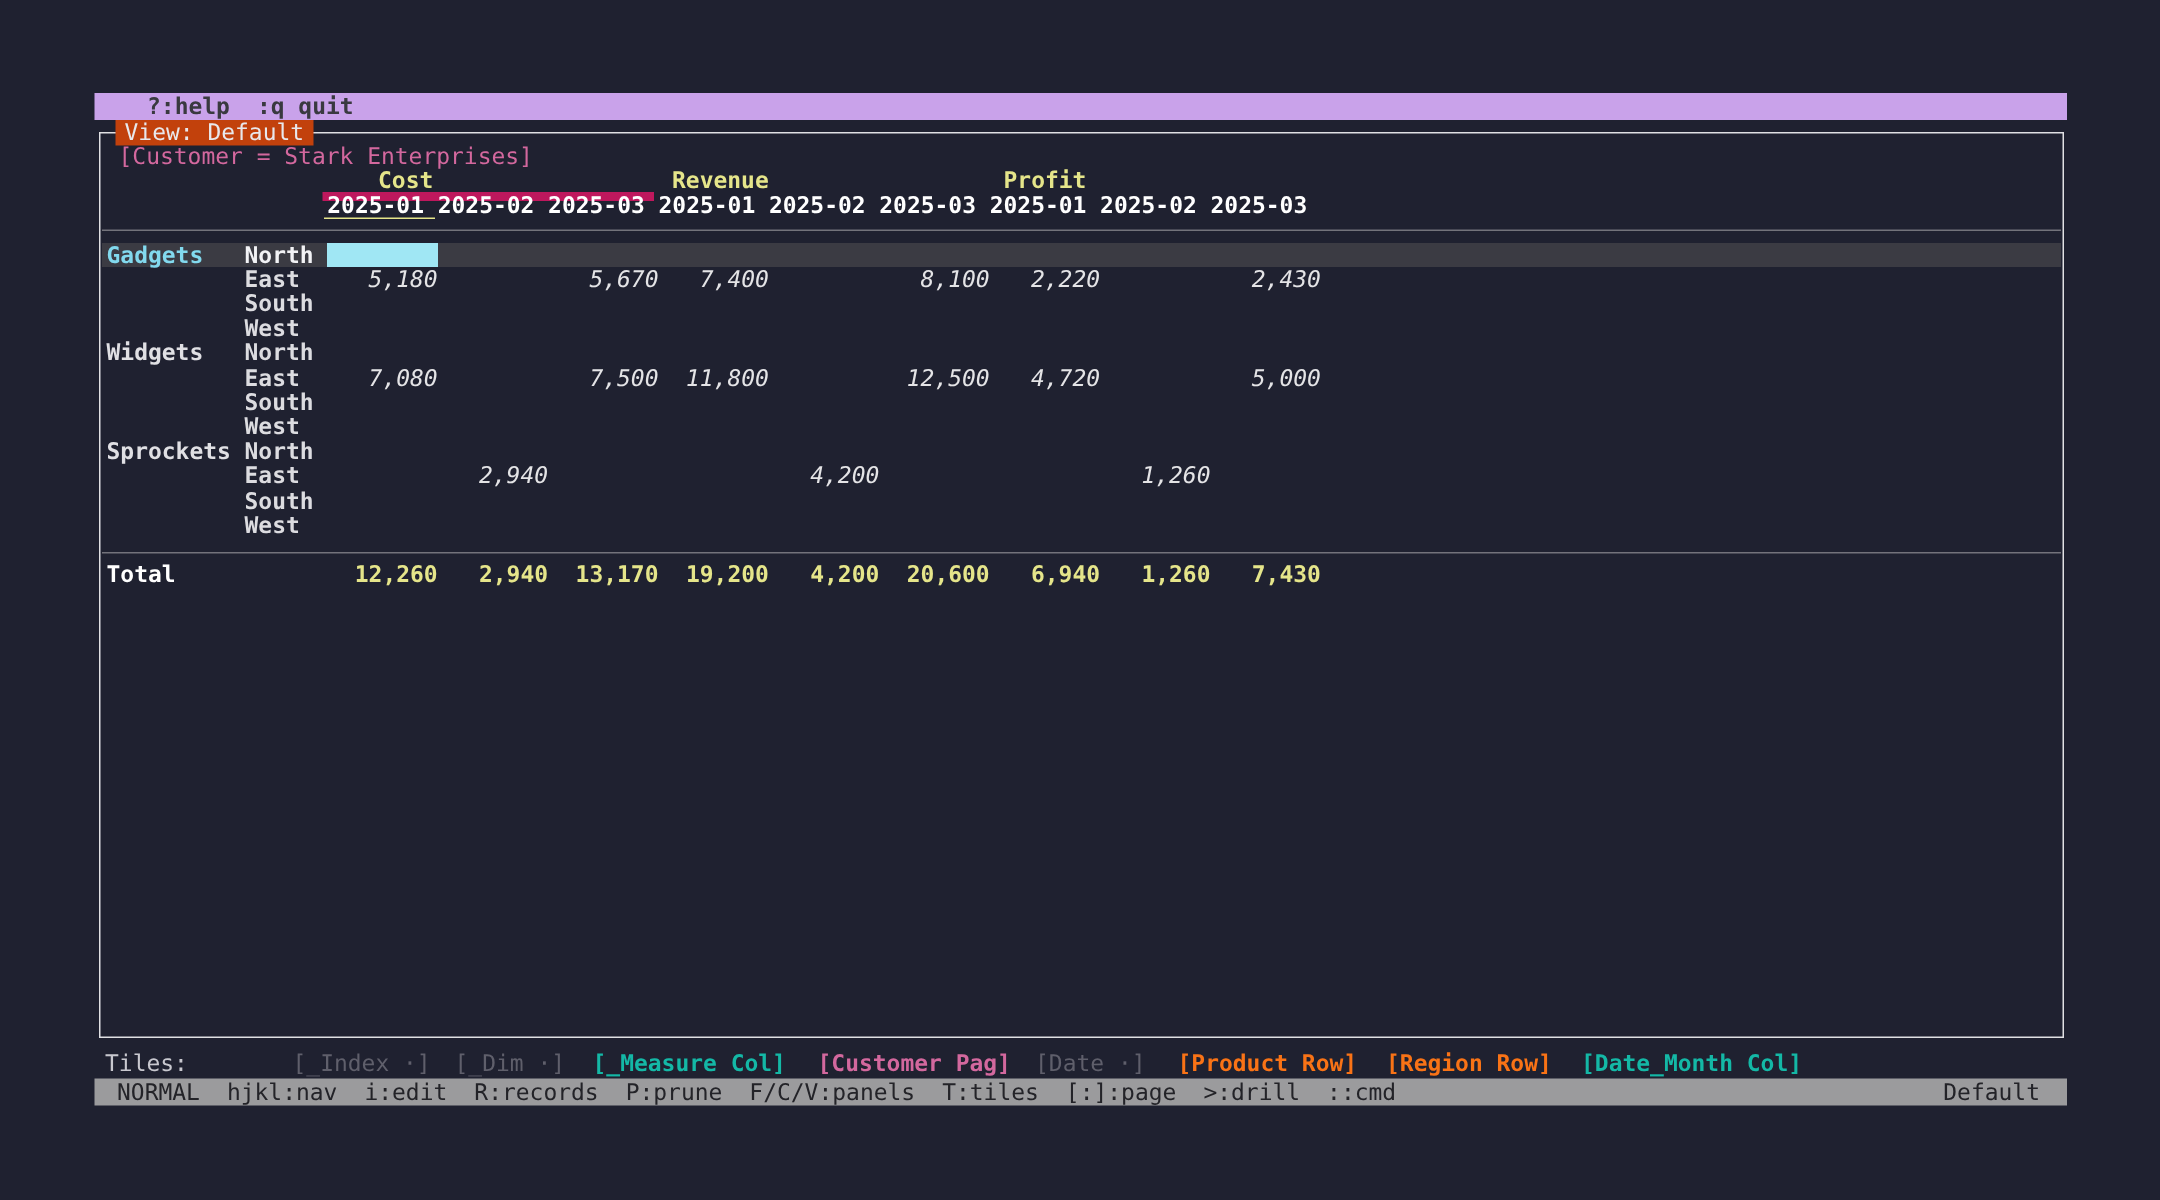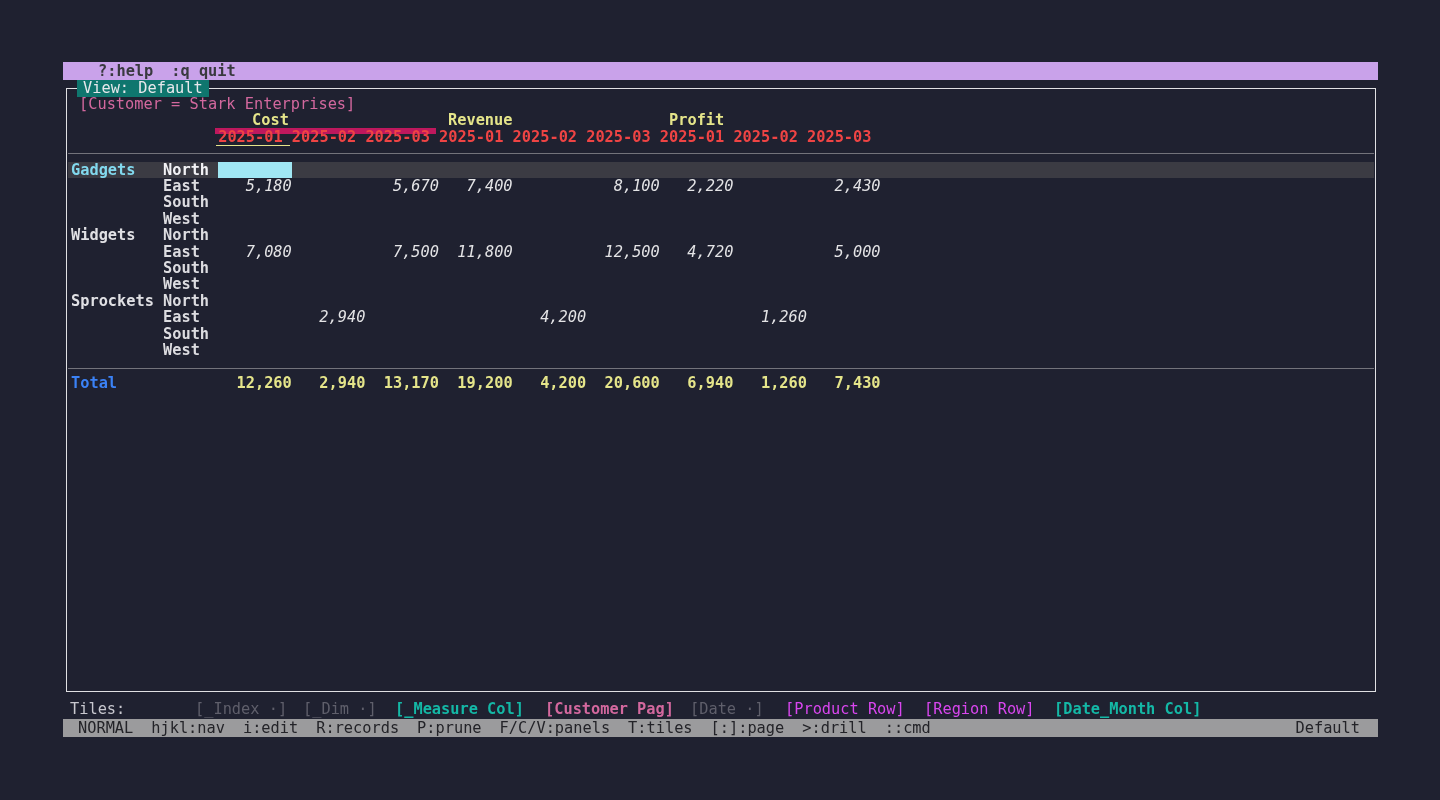--- a/index.html
+++ b/index.html
@@ -17,50 +17,50 @@
     display:flex; justify-content:space-between; padding:0 18px 0 17px;
   }
   .titlebar .dot { margin:0 18px; }
   .titlebar-right span { margin-left:18px; }
   
   .viewbox {
     position:absolute; left:66px; top:88px; width:1310px; height:604px;
     border:1px solid #e0e0e3;
   }
   .view-label {
-    position:absolute; left:10px; top:-9px; background:#0f766e;
+    position:absolute; left:10px; top:-9px; background:#c2410c;
     padding:0 6px; color:#e8e8ec; line-height:17px;
   }
   .filter-line { position:absolute; left:12px; top:7px; color:#d3689e; white-space:pre; }
   
   .grid { position:absolute; left:0; top:0; width:100%; height:100%; }
   .hline { position:absolute; left:1px; right:1px; height:1px; background:#73737b; }
   .sep1 { top:64px; } .sep2 { top:279px; }
   .grp { position:absolute; top:23px; color:#e5e58a; font-weight:700; white-space:pre; }
   .grp-cost { left:148px; width:221px; border-bottom:6px solid #be185d; padding-left:37px; }
   .grp-revenue { left:381px; } .grp-profit { left:602px; }
-  .mh { position:absolute; top:40px; color:#ef4444; font-weight:700; white-space:pre; }
+  .mh { position:absolute; top:40px; color:#ffffff; font-weight:700; white-space:pre; }
   .mh.sel { border-bottom:1px solid #e5e58a; width:74px; margin-left:-2px; padding-left:2px; }
   .row-highlight { position:absolute; left:1px; right:1px; height:16.4px; background:#3b3b43; }
   .sel-cell { position:absolute; width:73.6px; height:16.4px; background:#a0e7f4; }
   .plabel { position:absolute; left:4px; font-weight:700; color:#e0e0e4; white-space:pre; }
   .plabel.cyansel { color:#82d9ee; }
   .rlabel { position:absolute; left:96px; font-weight:700; color:#dcdce0; white-space:pre; }
   .rlabel.whitesel { color:#f2f2f5; }
   .val { position:absolute; width:73.6px; text-align:right; font-style:italic; color:#e4e4e6; white-space:pre; }
-  .tlabel { position:absolute; left:4px; font-weight:700; color:#3b82f6; }
+  .tlabel { position:absolute; left:4px; font-weight:700; color:#ffffff; }
   .tval { position:absolute; width:73.6px; text-align:right; font-weight:700; color:#e5e58a; white-space:pre; }
   
   .tiles-row { position:absolute; left:0; top:701px; width:1440px; height:18px; line-height:17px; }
   .tiles-label { position:absolute; left:70px; color:#c8c8cf; }
   .tile { position:absolute; white-space:pre;margin-left:40px; }
   .tile.dim { color:#5f5f6b; }
   .tile.purple { color:#14b8a6; font-weight:700; }
   .tile.pink { color:#d3689e; font-weight:700; }
-  .tile.green { color:#d946ef; font-weight:400; }
+  .tile.green { color:#f97316; font-weight:700; }
   
   .statusbar {
     position:absolute; left:63px; top:719px; width:1315px; height:18px;
     background:#9b9b9d; color:#232328; line-height:18px;
     display:flex; justify-content:space-between; padding:0 18px 0 15px;
   }
   .statusbar .left { display:flex; gap:18px; white-space:pre; }
 </style>
 </head>
 <body>

